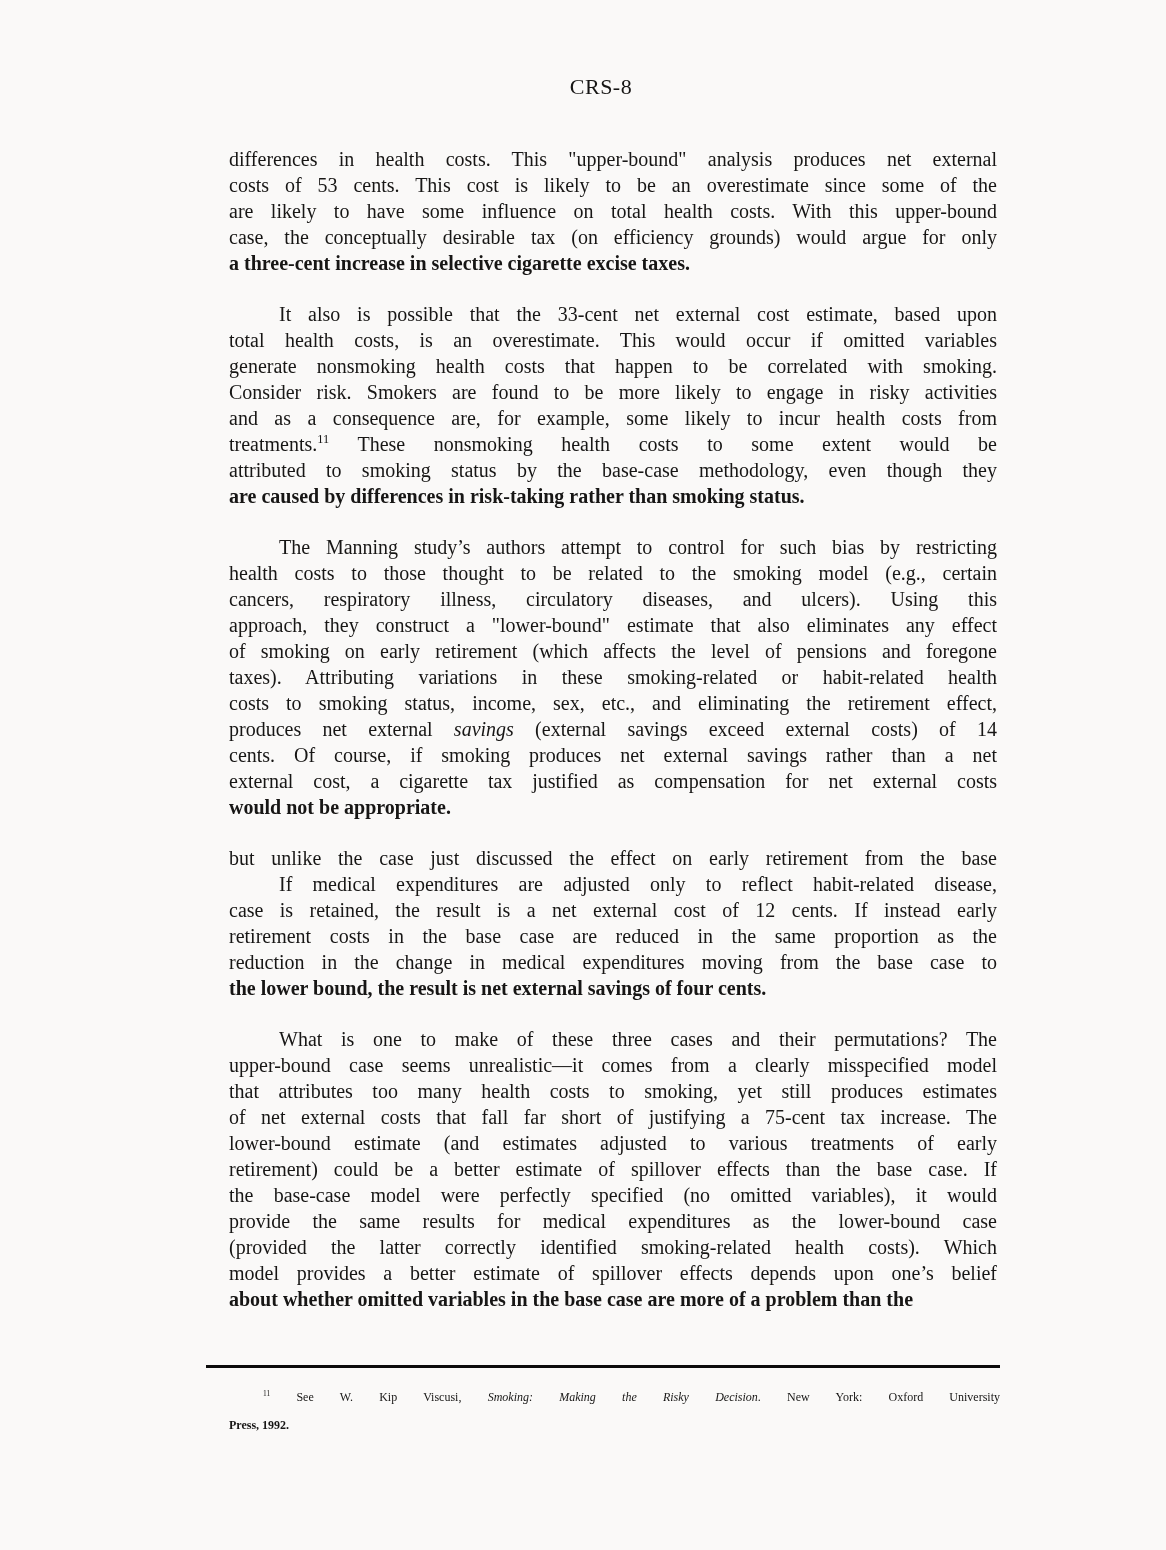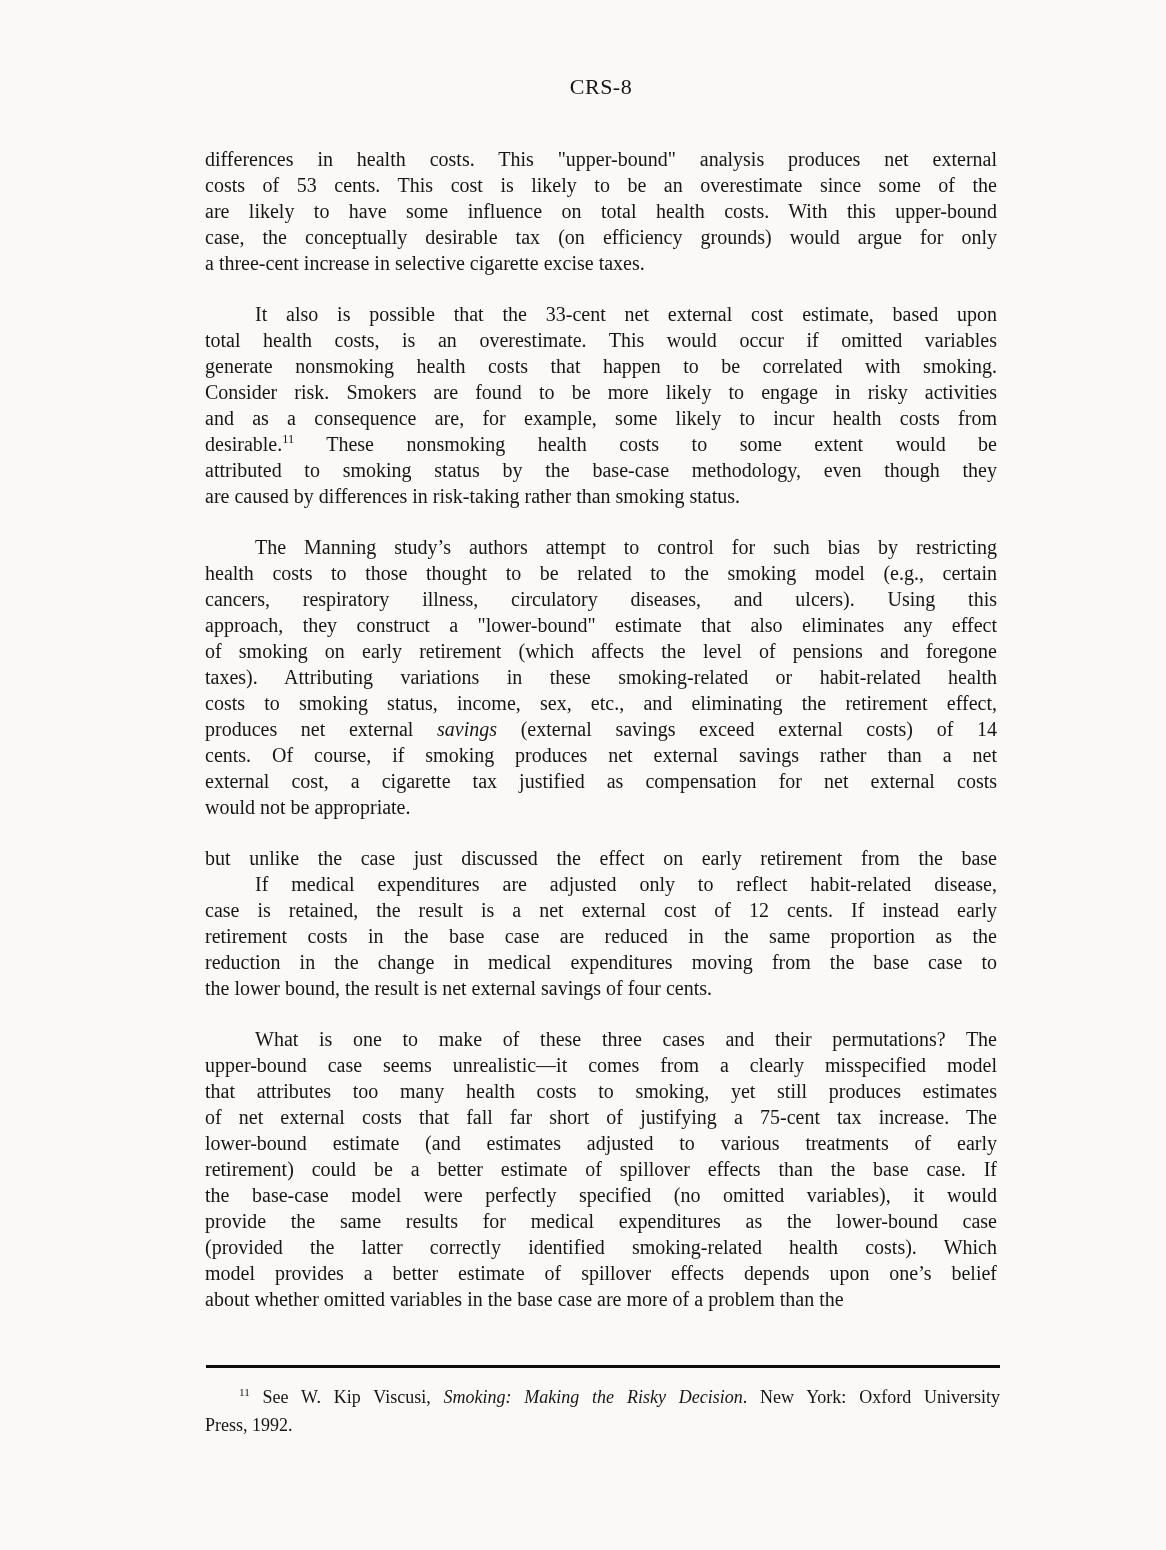--- a/index.html
+++ b/index.html
@@ -30,39 +30,40 @@
     position:absolute;
     left:205px;top:146px;width:792px;
     font-size:20px;
   }
   .paragraph{margin:0 0 25px 0;}
   .line{
     line-height:26px;
     min-height:26px;
     text-align:justify;
     text-align-last:justify;
+    margin-left:24px;
   }
-  .line.last{text-align-last:left;}
+  .line.last{text-align-last:left;font-weight:bold;}
   .body-text .line.indent{padding-left:50px;}
   sup{
     font-size:0.62em;
     line-height:0;
     vertical-align:super;
   }
   i{font-style:italic;}
   .footnote-rule{
     position:absolute;
     left:206px;top:1365px;
     width:794px;height:3px;
     background:var(--rule);
   }
   .footnote{
     position:absolute;
     left:205px;top:1383px;width:795px;
-    font-size:18px;
+    font-size:12px;
   }
   .footnote .line{line-height:28px;min-height:28px;}
   .footnote .line.indent{padding-left:34px;}
   .footnote .paragraph{margin:0;}
 </style>
 </head>
 <body>
 
 <div class="page">
   <div class="page-number">CRS-8</div>
@@ -74,21 +75,21 @@
         <div class="line"><span>are likely to have some influence on total health costs. With this upper-bound</span></div>
         <div class="line"><span>case, the conceptually desirable tax (on efficiency grounds) would argue for only</span></div>
         <div class="line last"><span>a three-cent increase in selective cigarette excise taxes.</span></div>
       </div>
       <div class="paragraph">
         <div class="line indent"><span>It also is possible that the 33-cent net external cost estimate, based upon</span></div>
         <div class="line"><span>total health costs, is an overestimate. This would occur if omitted variables</span></div>
         <div class="line"><span>generate nonsmoking health costs that happen to be correlated with smoking.</span></div>
         <div class="line"><span>Consider risk. Smokers are found to be more likely to engage in risky activities</span></div>
         <div class="line"><span>and as a consequence are, for example, some likely to incur health costs from</span></div>
-        <div class="line"><span>desirable.</span><sup>11</sup><span> These nonsmoking health costs to some extent would be</span></div>
+        <div class="line"><span>treatments.</span><sup>11</sup><span> These nonsmoking health costs to some extent would be</span></div>
         <div class="line"><span>attributed to smoking status by the base-case methodology, even though they</span></div>
         <div class="line last"><span>are caused by differences in risk-taking rather than smoking status.</span></div>
       </div>
       <div class="paragraph">
         <div class="line indent"><span>The Manning study’s authors attempt to control for such bias by restricting</span></div>
         <div class="line"><span>health costs to those thought to be related to the smoking model (e.g., certain</span></div>
         <div class="line"><span>cancers, respiratory illness, circulatory diseases, and ulcers). Using this</span></div>
         <div class="line"><span>approach, they construct a "lower-bound" estimate that also eliminates any effect</span></div>
         <div class="line"><span>of smoking on early retirement (which affects the level of pensions and foregone</span></div>
         <div class="line"><span>taxes). Attributing variations in these smoking-related or habit-related health</span></div>

